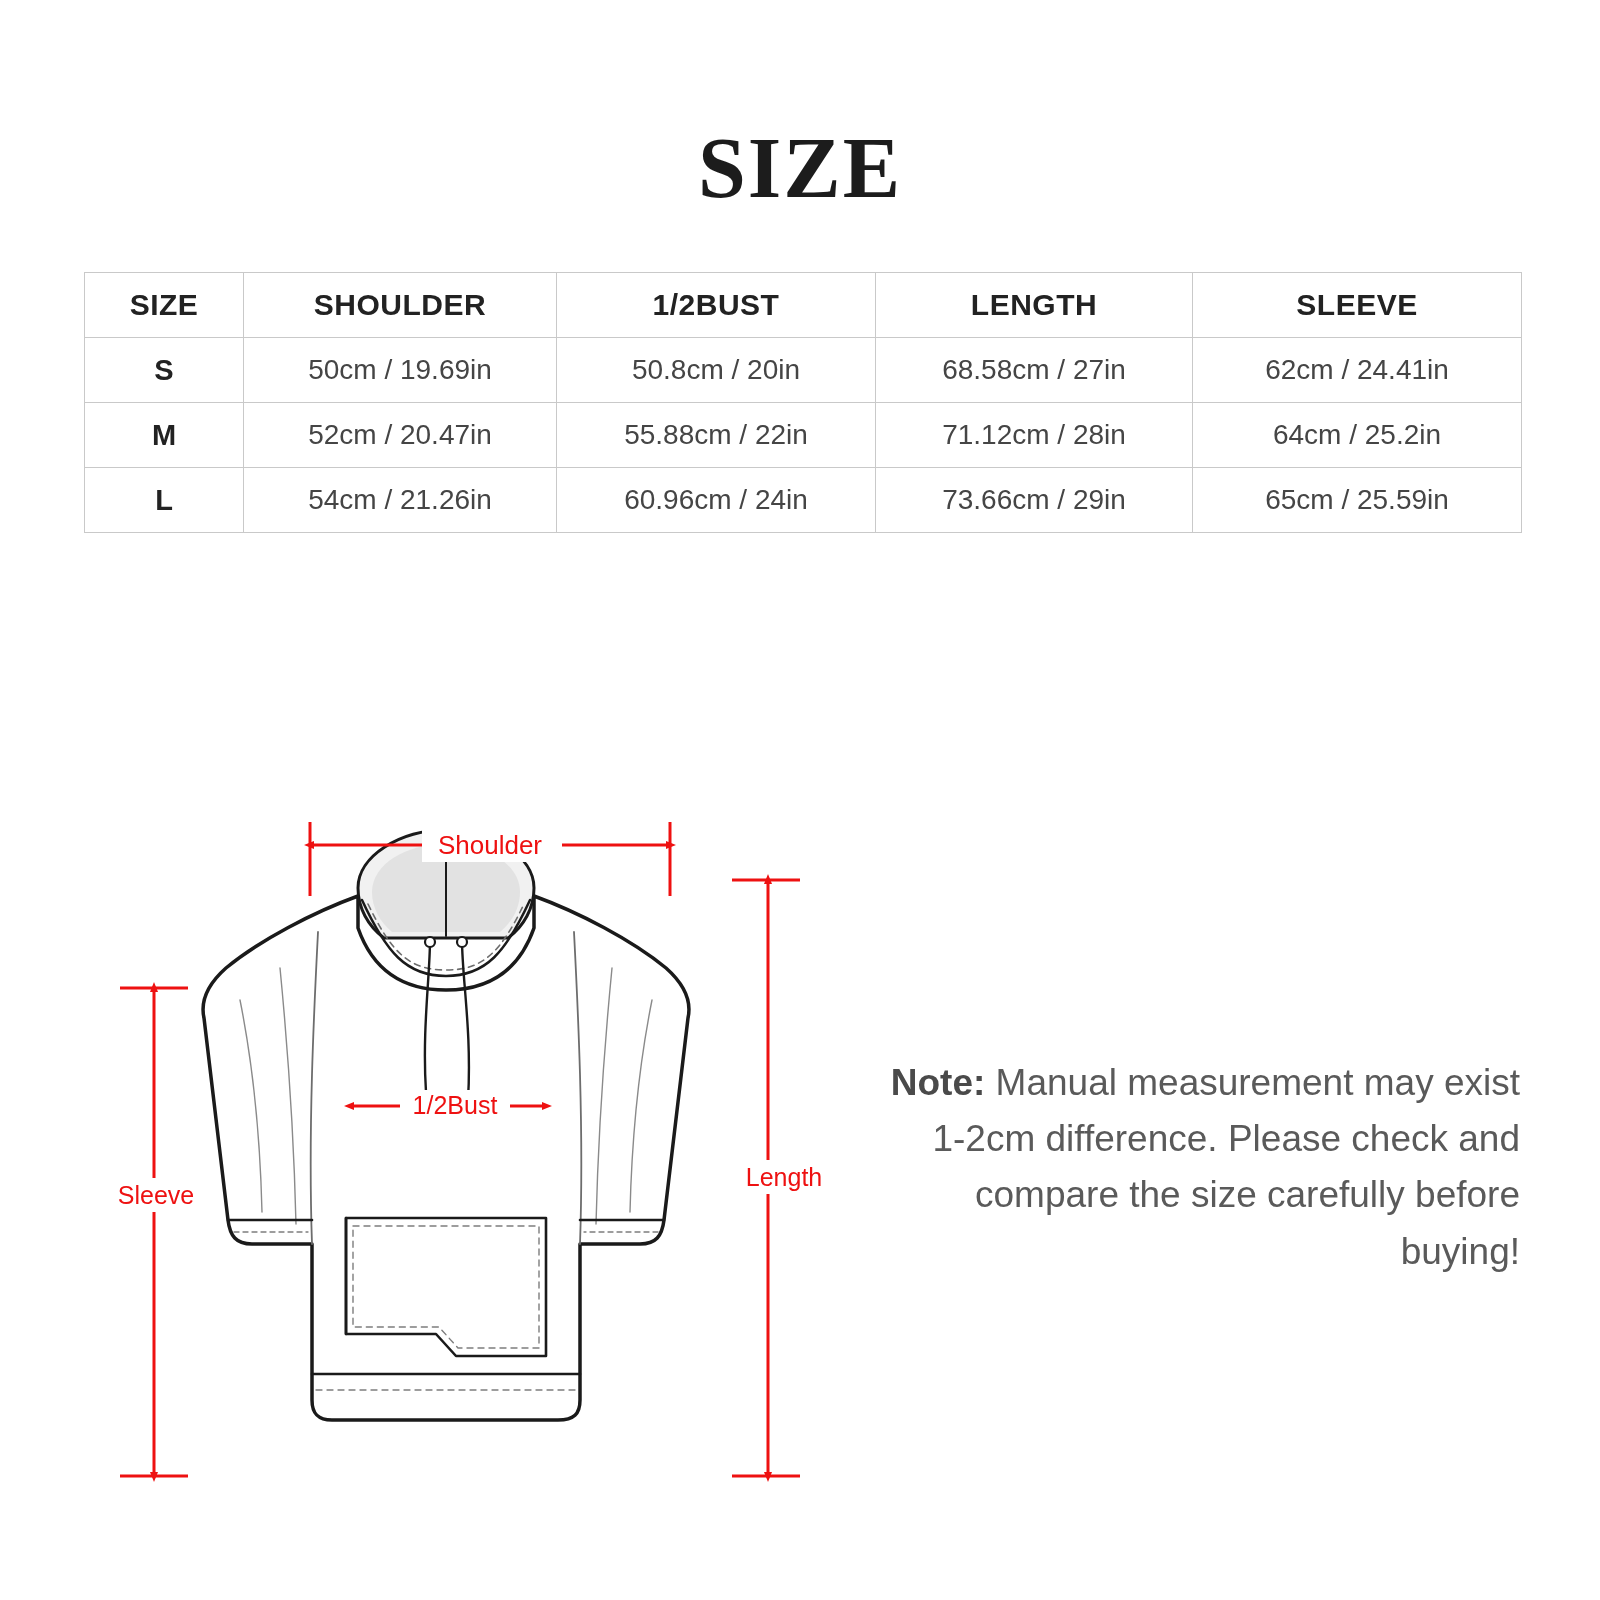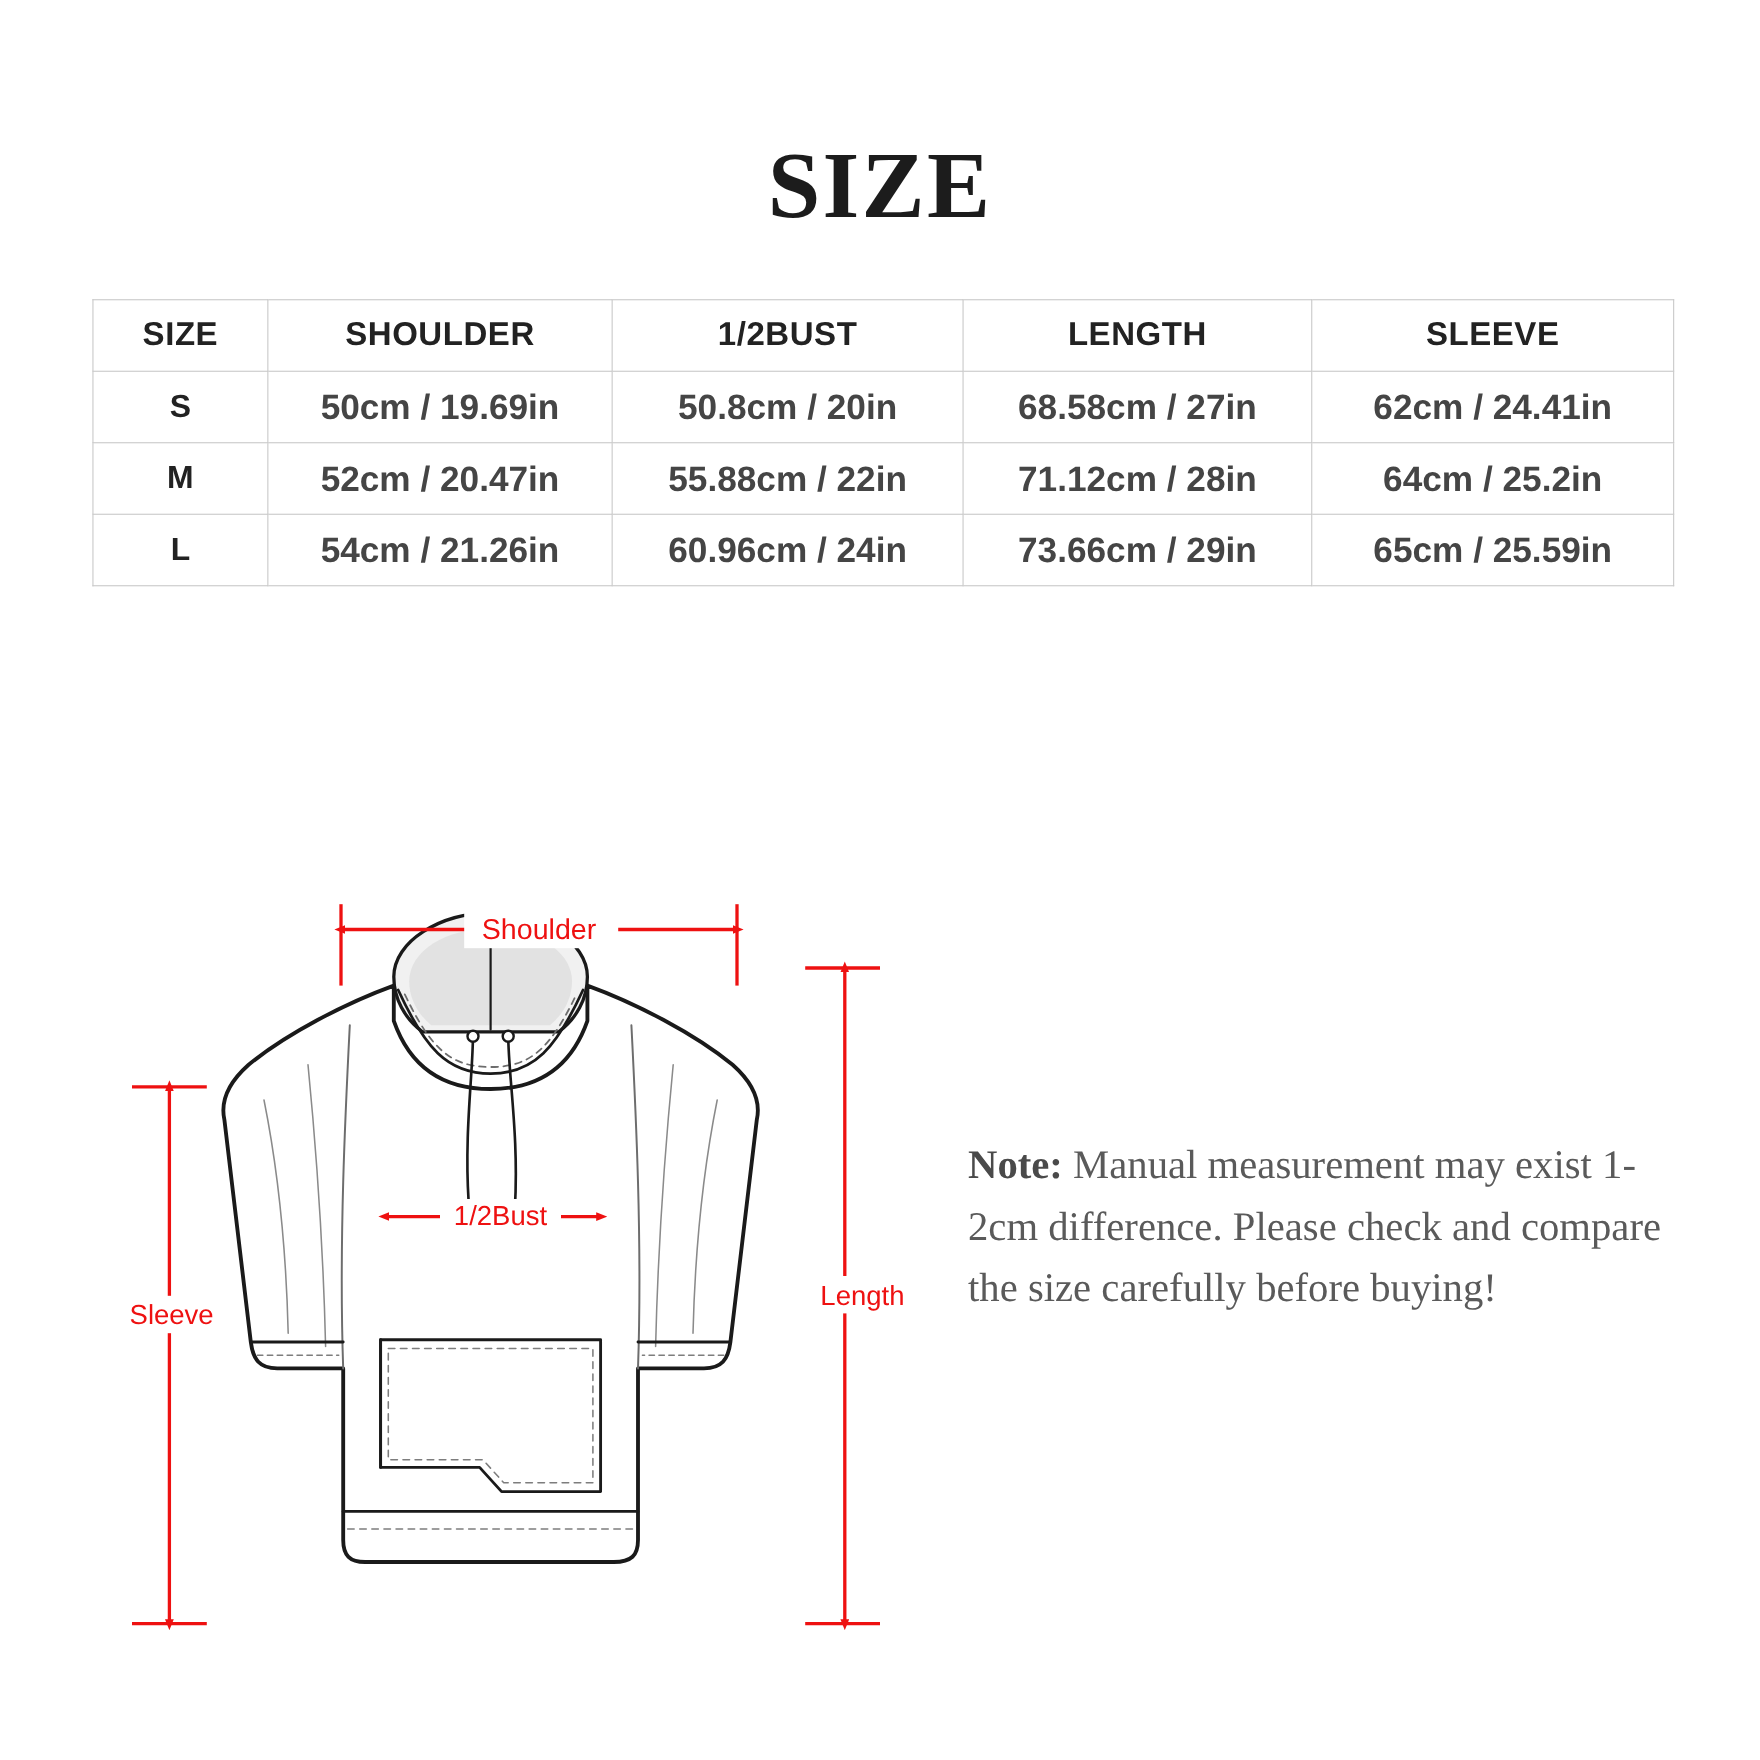--- a/index.html
+++ b/index.html
@@ -51,22 +51,22 @@
     font-weight: 700;
     color: #222222;
     letter-spacing: 0.5px;
   }
   .size-table td.size-cell {
     font-size: 29px;
     font-weight: 700;
     color: #222222;
   }
   .size-table td.val-cell {
-    font-size: 32px;
-    font-weight: 700;
+    font-size: 28px;
+    font-weight: 400;
     color: #454545;
   }
   .col-size { width: 158px; }
   .col-shoulder { width: 312px; }
   .col-bust { width: 318px; }
   .col-length { width: 316px; }
   .col-sleeve { width: 328px; }
 
   
   .illustration {
@@ -77,26 +77,27 @@
     height: 720px;
   }
   .illustration svg {
     display: block;
   }
 
   
   .note-block {
     position: absolute;
     left: 880px;
-    top: 1032px;
+    top: 1055px;
     width: 640px;
     font-size: 37px;
     line-height: 1.52;
     color: #5a5a5a;
-    font-family: Liberation Serif, serif;
+    font-family: Liberation Sans, sans-serif;
+    text-align: right;
   }
   .note-block .note-label {
     font-weight: 700;
     color: #4a4a4a;
   }
 </style>
 </head>
 <body>
 
 <div class="page-title">SIZE</div>

